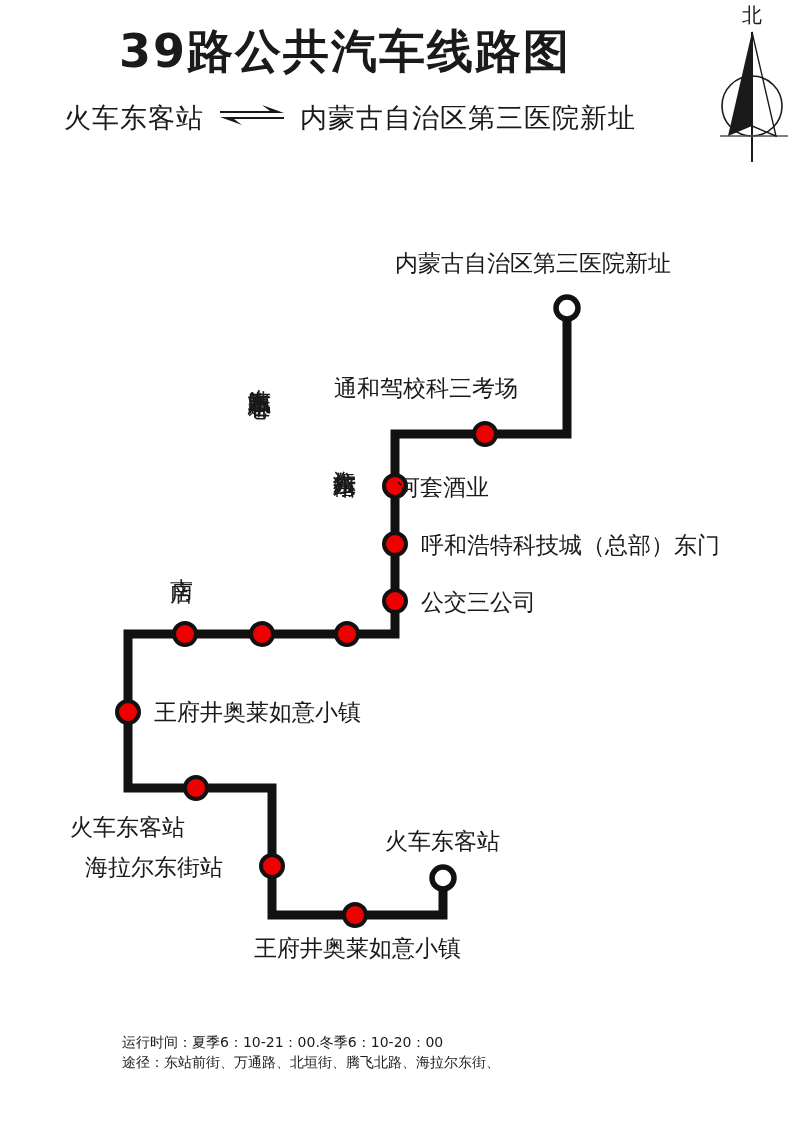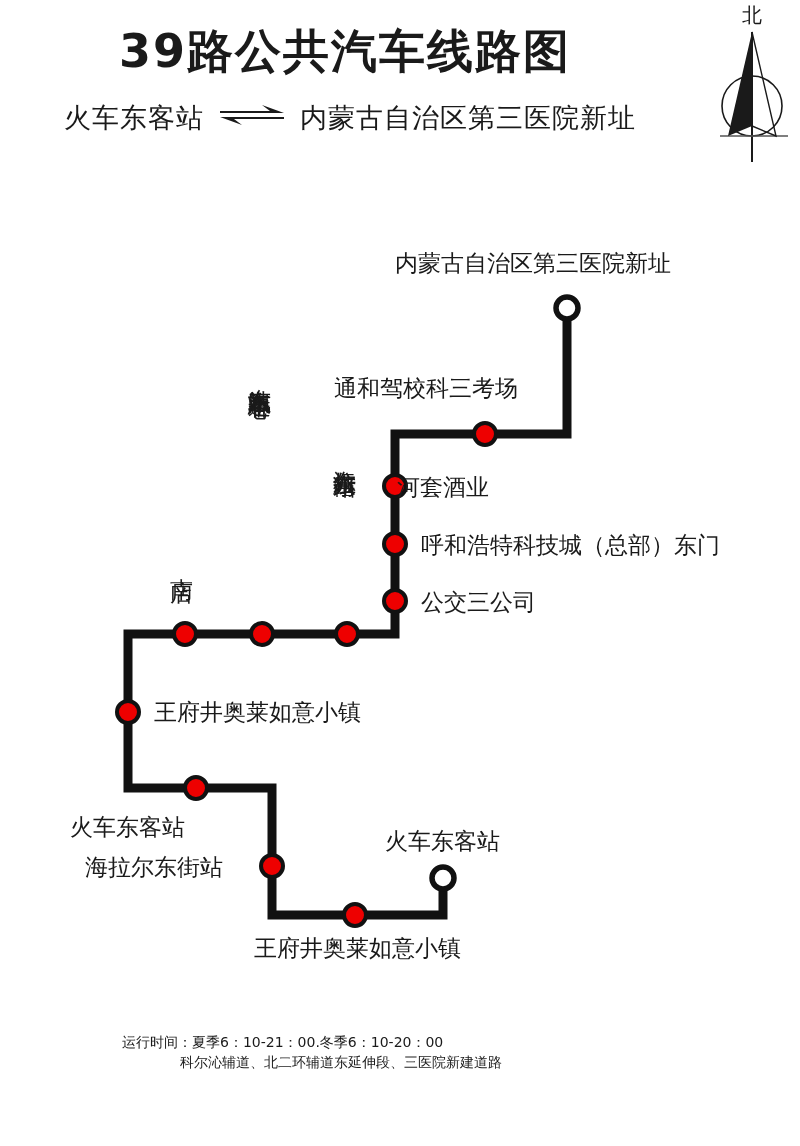--- a/index.html
+++ b/index.html
@@ -132,16 +132,16 @@
         <div class="lbl vert" style="left: 170px; top: 380px;">南店</div>
         <div class="lbl" style="left: 154px; top: 521px;">王府井奥莱如意小镇</div>
         <div class="lbl" style="left: 70px; top: 636px;">火车东客站</div>
         <div class="lbl" style="left: 85px; top: 676px;">海拉尔东街站</div>
         <div class="lbl" style="left: 254px; top: 757px;">王府井奥莱如意小镇</div>
       </div>
   </div>
 
   <div class="footer" id="footer-block">
       <div class="ln">运行时间：夏季6：10-21：00.冬季6：10-20：00</div>
-      <div class="ln indent">科尔沁辅道、北二环辅道东延伸段、三医院新建道路</div>
+      <div class="ln">途径：东站前街、万通路、北垣街、腾飞北路、海拉尔东街、</div>
     </div>
 
 </div>
 
 </body></html>

